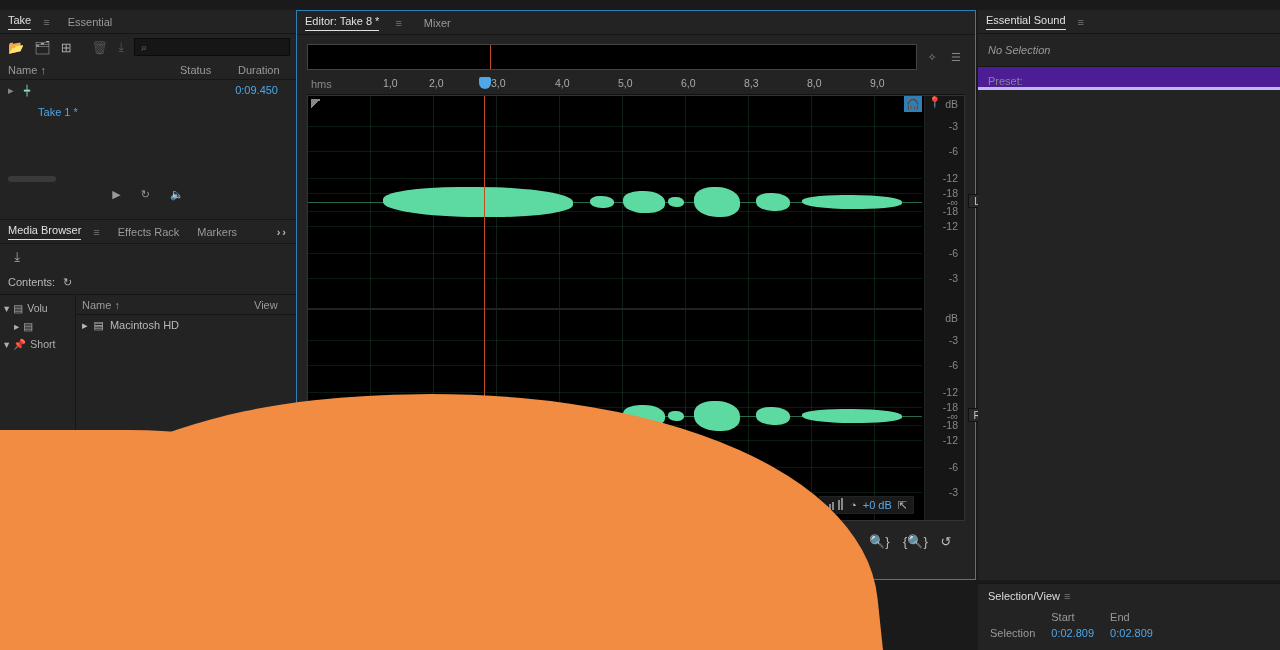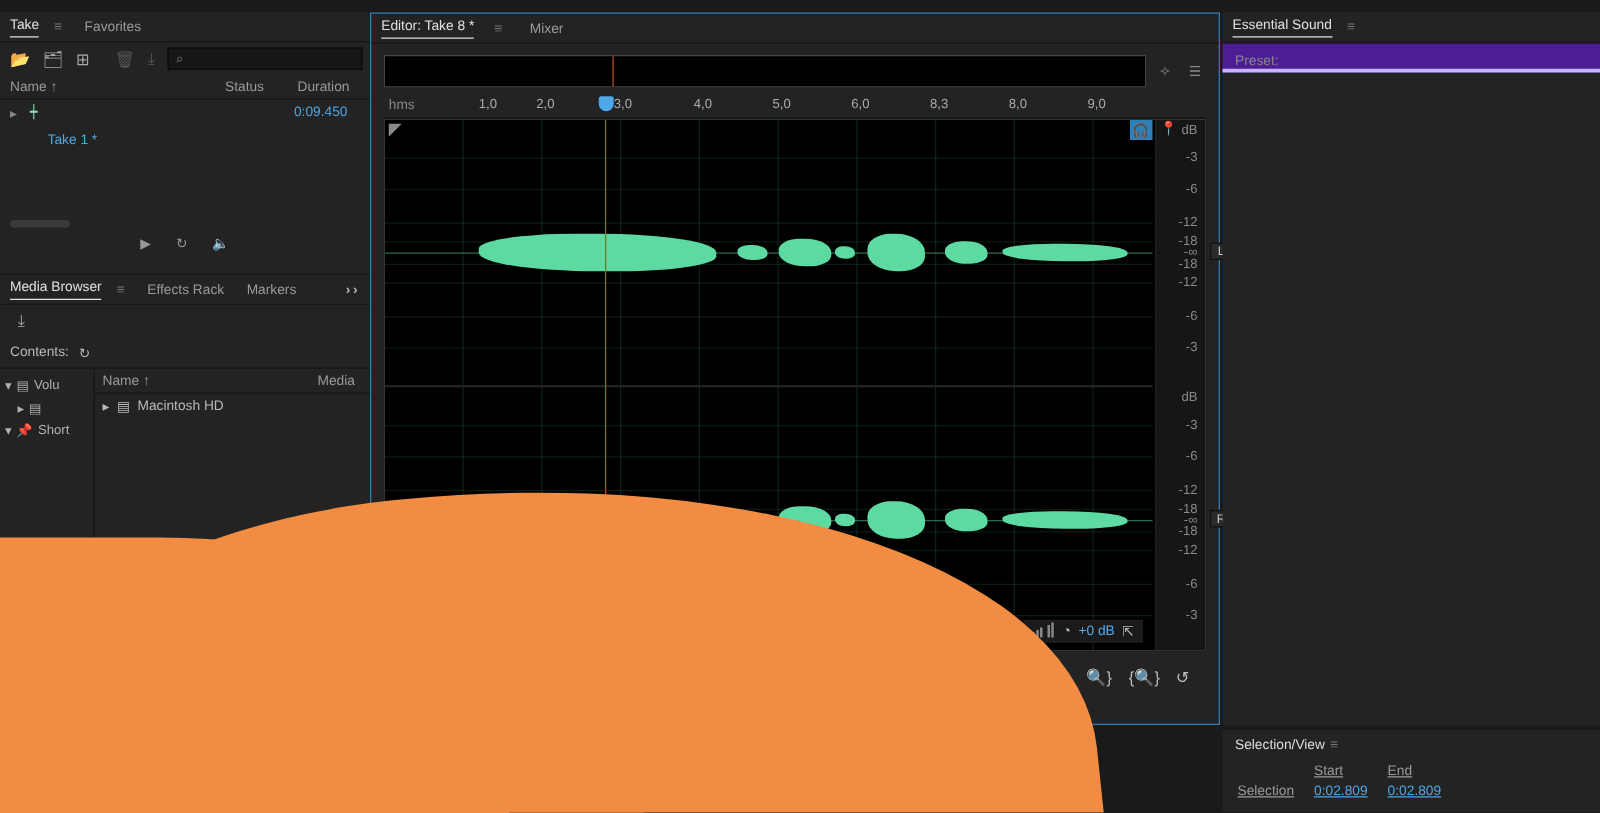--- a/index.html
+++ b/index.html
@@ -101,40 +101,40 @@
 
 .ess        { background:#232323; height:570px;}
 .nosel      { padding:10px 10px; font-style:italic; color:#999;}
 .preset     { padding:8px 10px; color:#888; background:#4c1d95; height:24px;
               border-top:1px solid #161616; border-bottom:3px solid #c4b5fd;}
 
 .selview    { position:absolute; left:0; right:0; bottom:0; background:#232323;
               border-top:1px solid #161616; padding:6px 10px 8px 10px;}
 .selview .hdr{ font-size:11px; color:#ddd; display:flex; align-items:center; gap:10px; margin-bottom:6px;}
 .selview table{ font-size:11px; color:#9a9a9a; }
-.selview td{ padding:1px 14px 1px 0;text-decoration:underline;}
+.selview td{ padding:1px 14px 1px 0;}
 .selview .val{ color:#4ea7e6;}
 
 
 .deco { position:absolute; left:-30px; bottom:-60px; width:900px; height:320px;
         background:#f28c42; border-radius:40% 60% 0 0 / 60% 80% 0 0;
         transform:rotate(-6deg); z-index:20; pointer-events:none;}
 .deco2{ position:absolute; left:-40px; bottom:-40px; width:560px; height:260px;
         background:#f28c42; border-radius:0 70% 0 0 / 0 100% 0 0;
         z-index:20; pointer-events:none;}
 </style>
 </head>
 <body>
 
 <div class="left-col">
   <div class="files">
     <div class="tabstrip">
       <span class="tab active">Take</span>
       <span class="hamb">≡</span>
-      <span class="tab">Favorites</span>
+      <span class="tab">Essential</span>
     </div>
     <div class="iconrow">
       <span class="ico">📂</span>
       <span class="ico">🗂</span>
       <span class="ico">⊞</span>
       <span style="width:20px"></span>
       <span class="ico dim">🗑</span>
       <span class="ico dim">⤓</span>
       <input class="search" placeholder="⌕" style="">
     </div>
@@ -188,21 +188,21 @@
         </div>
         <div class="node">
           <span>▾</span>
           <span>📌</span>
           <span>Short</span>
         </div>
       </div>
       <div class="list">
         <div class="cols2">
           <span class="cn">Name ↑</span>
-          <span class="cd">Media</span>
+          <span class="cd">View</span>
         </div>
         <div class="li">
           <span>▸</span>
           <span>▤</span>
           <span>Macintosh HD</span>
         </div>
       </div>
     </div>
     <div class="playbar">
       <span>▶</span>
@@ -364,20 +364,21 @@
   <span style="width:18px;height:16px;background:#2d7fb8;color:#fff;display:flex;align-items:center;justify-content:center;font-size:11px">🎧</span>
   <span style="color:#7bb8e6">📍</span>
 </div>
 
 <div class="right-col">
   <div class="ess">
     <div class="tabstrip">
       <span class="tab active">Essential Sound</span>
       <span class="hamb">≡</span>
     </div>
+    <div class="nosel">No Selection</div>
     <div class="preset">Preset:</div>
   </div>
 
   <div class="selview">
     <div class="hdr">
       <span>Selection/View</span>
       <span class="hamb">≡</span>
     </div>
     <table>
       <tbody>

